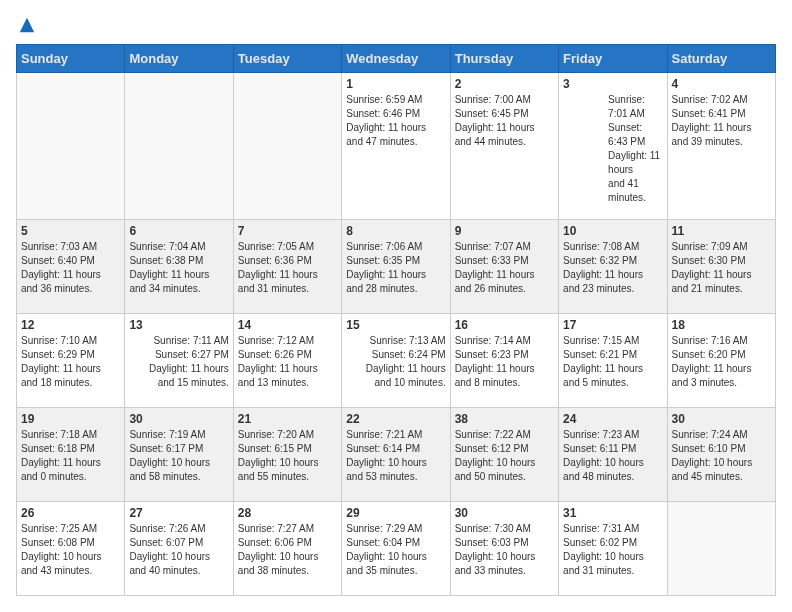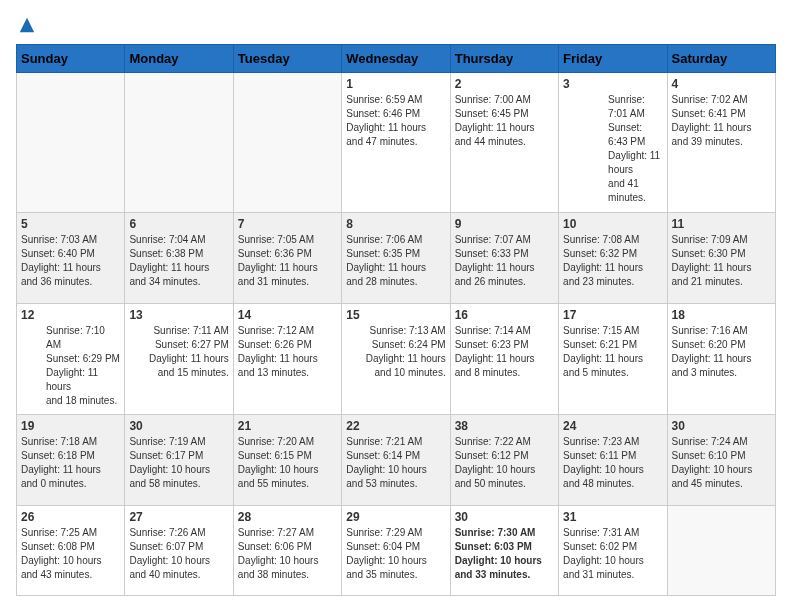--- a/index.html
+++ b/index.html
@@ -61,21 +61,21 @@
     }
     .calendar {
       flex: 1;
       border: 1px solid #ccc;
       border-collapse: collapse;
       width: 100%;
       table-layout: fixed;
     }
     .calendar th {
       background-color: #2575c4;
-      color: #000000;
+      color: #e5e5e5;
       padding: 6px 4px;
       font-size: 13px;
       font-weight: bold;
       text-align: left;
       border: 1px solid #1a60a8;
     }
     .calendar td {
       border: 1px solid #ccc;
       vertical-align: top;
       padding: 4px;
@@ -216,21 +216,21 @@
             <span class="day-number">11</span>
             <div class="day-info" style="white-space: pre-line;">Sunrise: 7:09 AM
 Sunset: 6:30 PM
 Daylight: 11 hours
 and 21 minutes.</div>
           </td>
         </tr>
         <tr>
           <td>
             <span class="day-number">12</span>
-            <div class="day-info" style="white-space: pre-line; margin-left: 25px;">Sunrise: 7:10 AM
+            <div class="day-info" style="white-space: pre-line;">Sunrise: 7:10 AM
 Sunset: 6:29 PM
 Daylight: 11 hours
 and 18 minutes.</div>
           </td>
           <td>
             <span class="day-number">13</span>
             <div class="day-info" style="white-space: pre-line; text-align: right;">Sunrise: 7:11 AM
 Sunset: 6:27 PM
 Daylight: 11 hours
 and 15 minutes.</div>
@@ -346,21 +346,21 @@
           </td>
           <td>
             <span class="day-number">29</span>
             <div class="day-info" style="white-space: pre-line;">Sunrise: 7:29 AM
 Sunset: 6:04 PM
 Daylight: 10 hours
 and 35 minutes.</div>
           </td>
           <td>
             <span class="day-number">30</span>
-            <div class="day-info" style="white-space: pre-line; font-weight: bold;">Sunrise: 7:30 AM
+            <div class="day-info" style="white-space: pre-line;">Sunrise: 7:30 AM
 Sunset: 6:03 PM
 Daylight: 10 hours
 and 33 minutes.</div>
           </td>
           <td>
             <span class="day-number">31</span>
             <div class="day-info" style="white-space: pre-line;">Sunrise: 7:31 AM
 Sunset: 6:02 PM
 Daylight: 10 hours
 and 31 minutes.</div>

